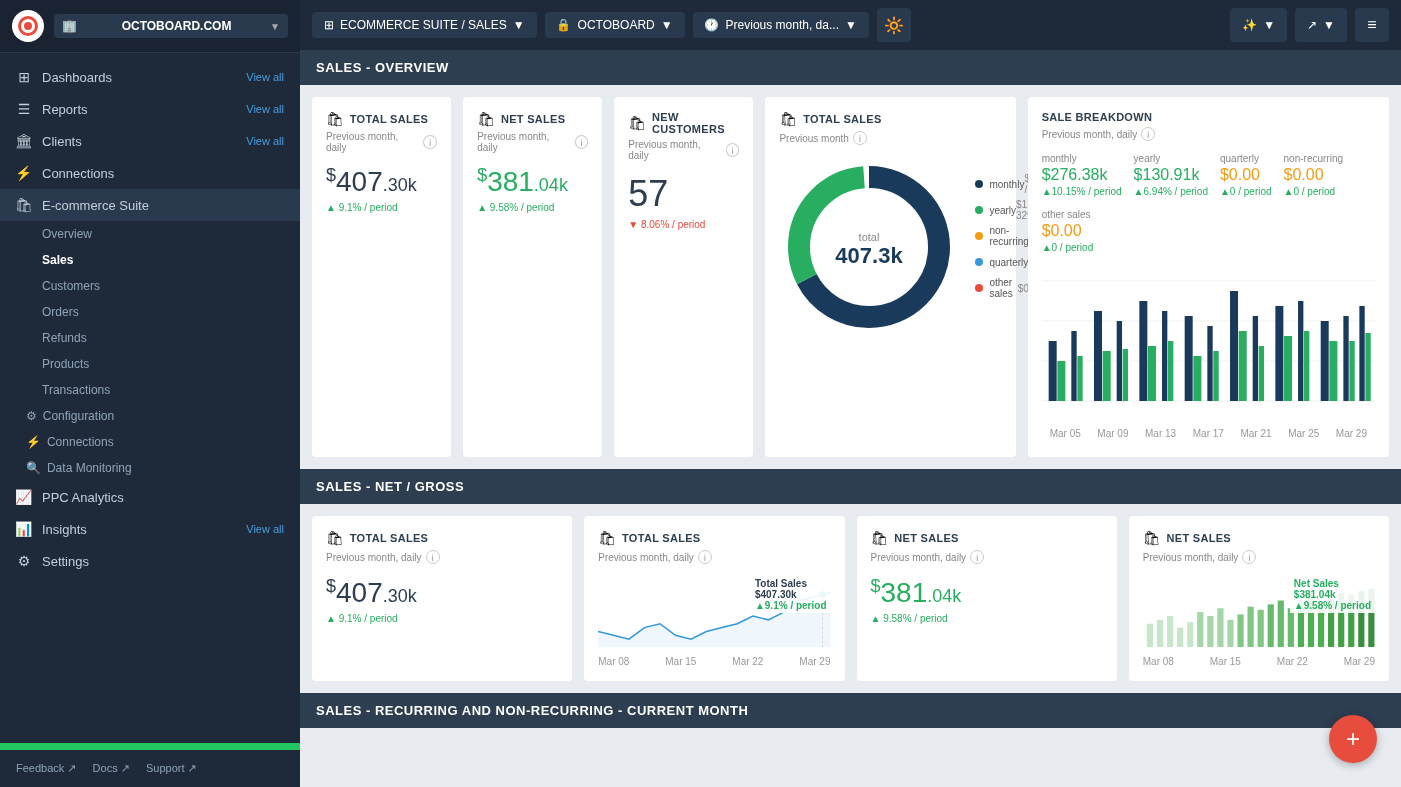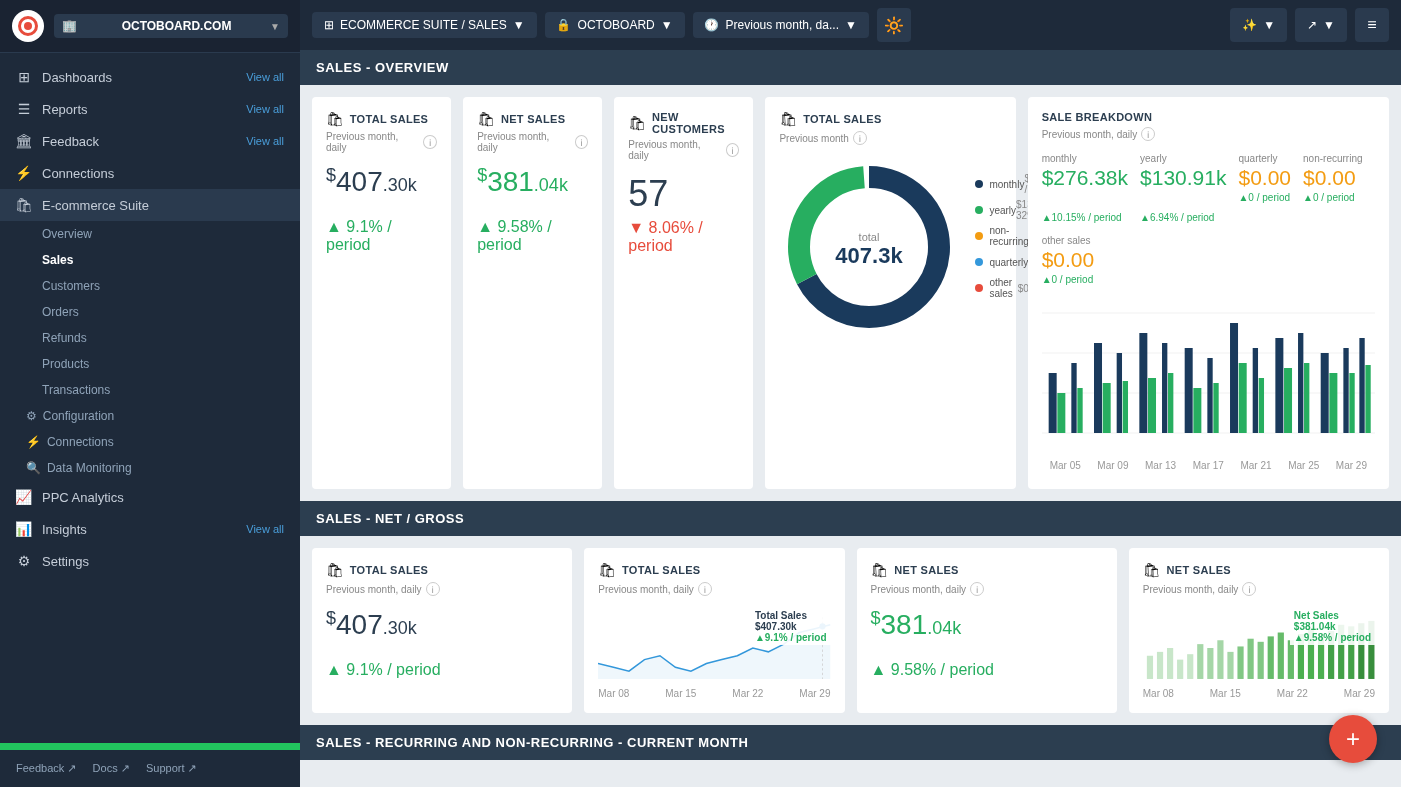--- a/index.html
+++ b/index.html
@@ -48,34 +48,34 @@
     .cards-row { display: flex; gap: 0; padding: 12px; gap: 12px; }
     .card { background: #fff; border-radius: 4px; padding: 14px; flex: 1; min-width: 0; }
     .card-wide { flex: 2; }
     .card-header { display: flex; align-items: center; gap: 6px; margin-bottom: 4px; }
     .card-icon { font-size: 14px; }
     .card-title { font-size: 11px; font-weight: 700; color: #2c3e50; text-transform: uppercase; letter-spacing: 0.3px; }
     .card-subtitle { font-size: 10px; color: #888; margin-bottom: 12px; display: flex; align-items: center; gap: 4px; }
     .card-value { font-size: 28px; font-weight: 300; color: #2c3e50; }
     .card-value .dollar { font-size: 18px; vertical-align: super; font-weight: 400; }
     .card-value .decimal { font-size: 18px; font-weight: 400; }
-    .card-change { font-size: 16px; margin-top: 4px; }
-    .change-up { color: #27ae60; margin-top: 20px; }
+    .card-change { font-size: 10px; margin-top: 4px; }
+    .change-up { color: #27ae60; }
     .change-down { color: #e74c3c; }
     .arrow-up::before { content: '▲ '; }
     .arrow-down::before { content: '▼ '; }
     .donut-svg { width: 180px; height: 180px; }
     .donut-legend { display: flex; flex-direction: column; gap: 4px; margin-top: 8px; width: 100%; }
     .legend-item { display: flex; align-items: center; justify-content: space-between; font-size: 10px; color: #555; }
     .legend-dot { width: 8px; height: 8px; border-radius: 50%; margin-right: 6px; display: inline-block; flex-shrink: 0; }
     .legend-label { display: flex; align-items: center; flex: 1; }
     .legend-values { color: #888; }
     .breakdown-col { display: flex; flex-direction: column; gap: 2px; }
     .breakdown-label { font-size: 10px; color: #888; }
-    .breakdown-value { font-size: 21px; font-weight: 300; }
+    .breakdown-value { font-size: 16px; font-weight: 300; }
     .breakdown-value.green { color: #27ae60; }
     .breakdown-value.orange { color: #f39c12; }
     .breakdown-change { font-size: 10px; }
 
     
     .bottom-cards { display: flex; gap: 12px; padding: 12px; }
     .bottom-card { background: #fff; border-radius: 4px; flex: 1; min-width: 0; padding: 14px; }
 
     .info-icon { width: 14px; height: 14px; border-radius: 50%; border: 1px solid #ccc; display: inline-flex; align-items: center; justify-content: center; font-size: 9px; color: #999; cursor: pointer; }
 
@@ -109,21 +109,21 @@
     <div class="nav-item">
       <div class="nav-item-left">
         <span class="nav-icon">☰</span>
         <span class="nav-label">Reports</span>
       </div>
       <span class="nav-view-all">View all</span>
     </div>
     <div class="nav-item">
       <div class="nav-item-left">
         <span class="nav-icon">🏛</span>
-        <span class="nav-label">Feedback</span>
+        <span class="nav-label">Clients</span>
       </div>
       <span class="nav-view-all">View all</span>
     </div>
     <div class="nav-item">
       <div class="nav-item-left">
         <span class="nav-icon">⚡</span>
         <span class="nav-label">Connections</span>
       </div>
     </div>
 

